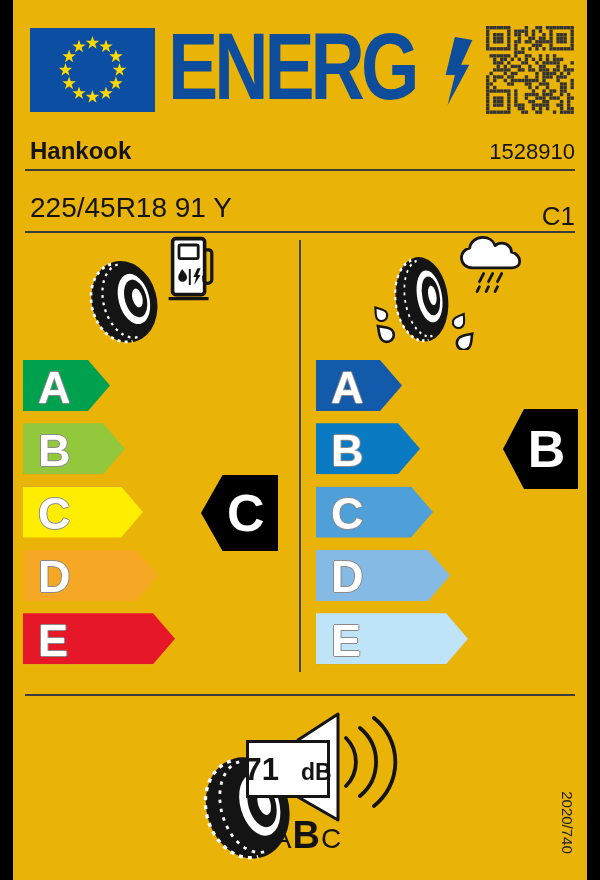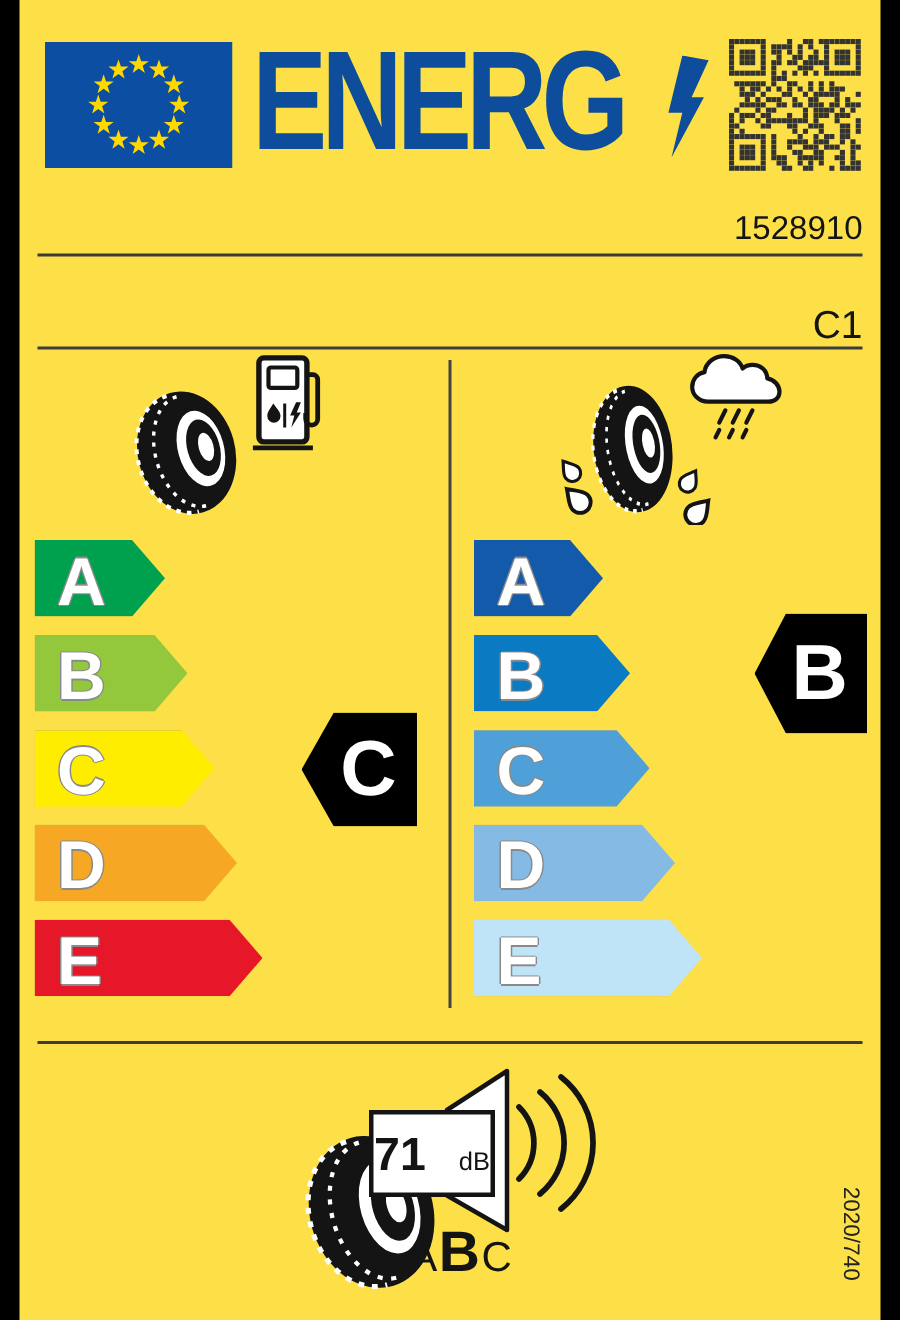--- a/index.html
+++ b/index.html
@@ -1,16 +1,16 @@
 <!DOCTYPE html>
 <html><head>
 <meta charset="utf-8">
 <style>
   html,body{margin:0;padding:0;background:#fff;}
-  #label{position:relative;width:600px;height:880px;background:#fde047;overflow:hidden;
+  #label{position:relative;width:600px;height:880px;background:#eab308;overflow:hidden;
          font-family:"Liberation Sans",sans-serif;color:#141414;}
   .sidebar-black{position:absolute;top:0;width:13px;height:880px;background:#000;}
   #bar-left{left:0;} #bar-right{left:587px;}
 
   
   #eu-flag{position:absolute;left:30px;top:28px;width:125px;height:84px;}
   #logo-text{position:absolute;left:168px;top:30px;height:84px;
              font-size:94px;font-weight:700;letter-spacing:-5px;color:#0d4d9c;
              transform:scaleX(0.80);transform-origin:left top;line-height:74px;}
   #bolt{position:absolute;left:445px;top:37px;width:28px;height:68px;}
@@ -44,21 +44,21 @@
   #fuel-badge{left:201px;top:475px;width:77px;height:76px;}
   #wet-badge{left:503px;top:409px;width:75px;height:80px;}
 
   
   #noise-tyre{position:absolute;left:194px;top:750px;width:114px;height:114px;}
   #horn{position:absolute;left:296px;top:712px;width:44px;height:110px;}
   #db-box{position:absolute;left:246px;top:740px;width:84px;height:58px;background:#fff;
           border:3px solid #141414;box-sizing:border-box;display:flex;align-items:baseline;
           justify-content:center;gap:22px;padding-top:11px;}
   #db-box .val{font-size:31px;font-weight:700;line-height:1;}
-  #db-box .unit{font-size:17px;line-height:1;}
+  #db-box .unit{font-size:23px;line-height:1;font-weight:bold;}
   #arcs{position:absolute;left:344px;top:716px;width:56px;height:92px;}
   #abc{position:absolute;left:262px;top:816px;width:90px;display:flex;align-items:baseline;
        justify-content:center;gap:1px;}
   #abc .n{font-size:28px;line-height:1;} #abc .b{font-size:38px;font-weight:700;line-height:1;}
 
   #regulation{position:absolute;left:522px;top:814px;width:90px;text-align:center;
               font-size:15px;color:#222;transform:rotate(90deg);}
 </style>
 </head>
 <body>
@@ -425,22 +425,24 @@
       <rect x="84.48" y="35.20" width="3.38" height="3.38"></rect>
       <rect x="84.48" y="42.24" width="3.38" height="3.38"></rect>
       <rect x="84.48" y="52.80" width="3.38" height="3.38"></rect>
       <rect x="84.48" y="56.32" width="3.38" height="3.38"></rect>
       <rect x="84.48" y="59.84" width="3.38" height="3.38"></rect>
       <rect x="84.48" y="70.40" width="3.38" height="3.38"></rect>
       <rect x="84.48" y="80.96" width="3.38" height="3.38"></rect>
       <rect x="84.48" y="84.48" width="3.38" height="3.38"></rect>
     </svg>
 
+  <div id="brand">Hankook</div>
   <div id="article">1528910</div>
   <div id="rule1" class="rule"></div>
+  <div id="size">225/45R18 91 Y</div>
   <div id="tclass">C1</div>
   <div id="rule2" class="rule"></div>
 
   <svg id="fuel-icon" width="165" height="115" viewBox="0 0 165 115">
     <use href="#tyre-sym" x="7" y="20" width="90" height="92"></use>
     <g transform="translate(96,2) scale(0.8)" fill="none" stroke="#141414">
       <rect x="2" y="2" width="40" height="70" rx="4" fill="#fff" stroke-width="4.5"></rect>
       <rect x="10" y="10" width="24" height="17" rx="2" fill="#fff" stroke-width="3.5"></rect>
       <path d="M14 40 C11 45 9 47 9 50.5 a5.5 5.5 0 0 0 11 0 C20 47 17.5 45 14 40 Z" fill="#141414" stroke="none"></path>
       <path d="M23.5 40 V60" stroke-width="2.5"></path>

